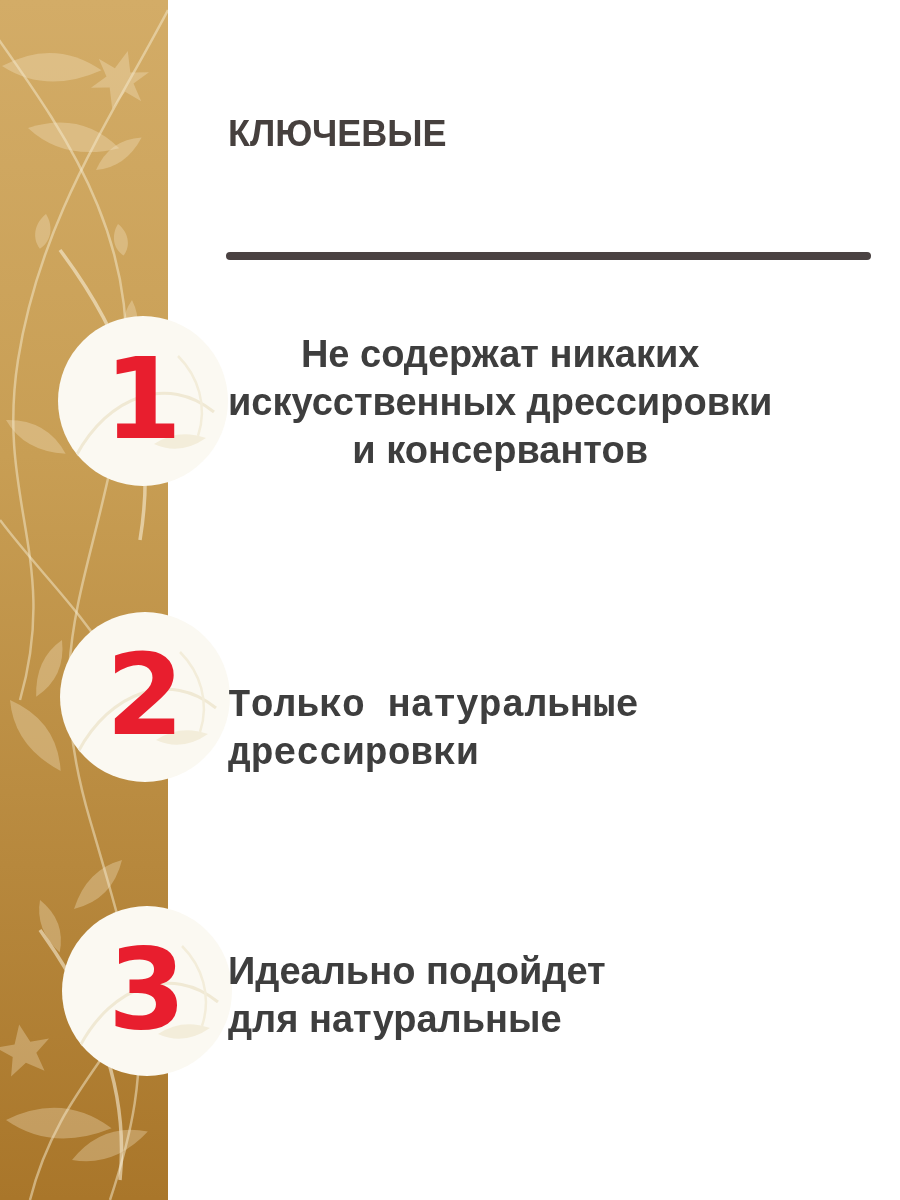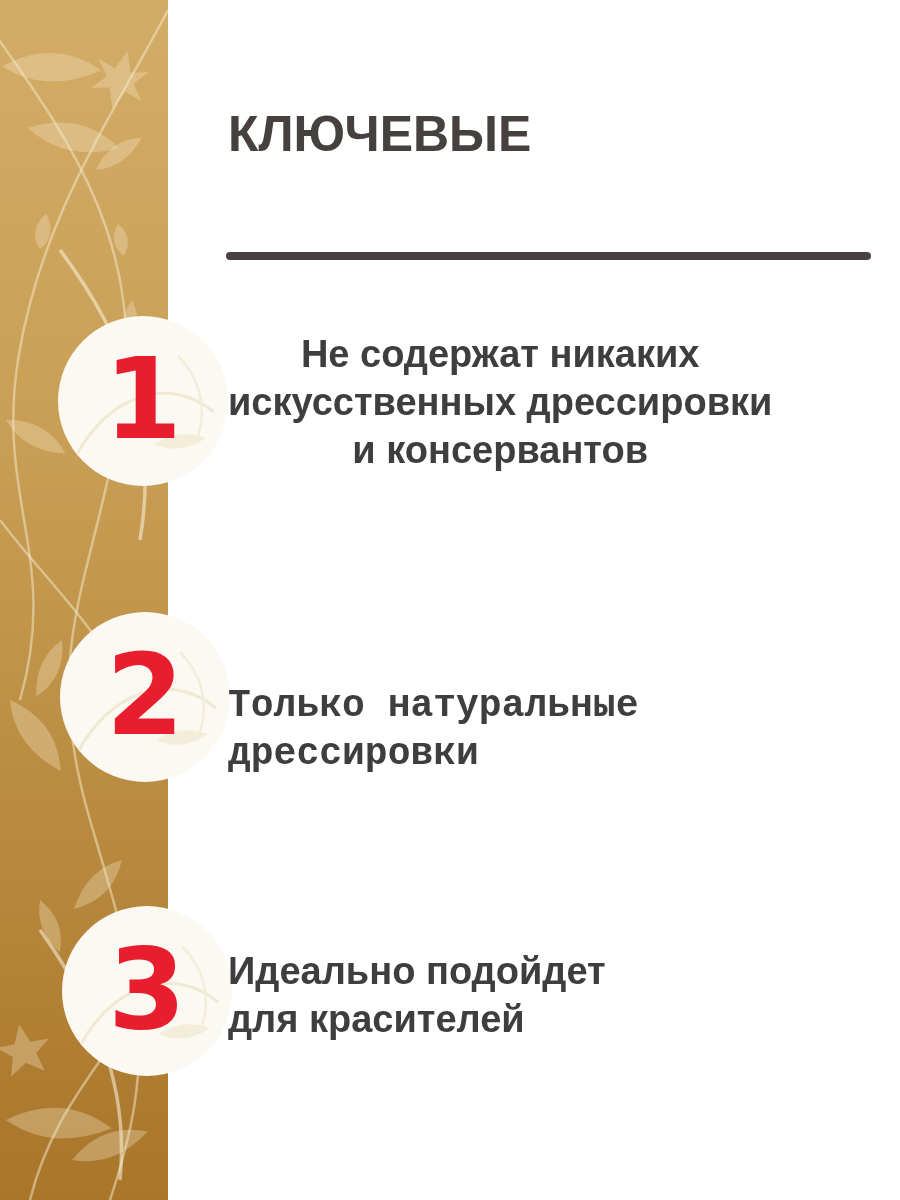--- a/index.html
+++ b/index.html
@@ -39,21 +39,21 @@
     font-weight: bold;
     font-size: 112px;
     line-height: 1;
     color: #e81e2e;
     transform: translateY(-2px);
   }
   
   .title {
     position: absolute;
     left: 228px; top: 104px;
-    font-size: 50px;
+    font-size: 36px;
     line-height: 60px;
     font-weight: 700;
     color: #46403e;
     letter-spacing: 0px;
     z-index: 3;
   }
   .title span { display: block; }
   .divider {
     position: absolute;
     left: 226px; top: 252px;
@@ -159,16 +159,16 @@
   <div class="num-circle nc-3">
     <svg width="170" height="170" viewBox="0 0 170 170" aria-hidden="true">
       <path d="M18 140 C50 80 110 58 156 96" stroke="#f0e9d4" stroke-width="3" fill="none"></path>
       <path d="M96 128 Q120 112 148 122 Q122 140 96 128 Z" fill="#f3edda"></path>
       <path d="M120 40 C140 60 150 90 140 120" stroke="#f3edda" stroke-width="2.5" fill="none"></path>
     </svg>
     <span class="num">3</span>
   </div>
   <div class="feature-text ft-3">
     <span>Идеально подойдет</span>
-    <span>для красителей</span>
+    <span>для натуральные</span>
   </div>
 
 </div>
 
 </body></html>

